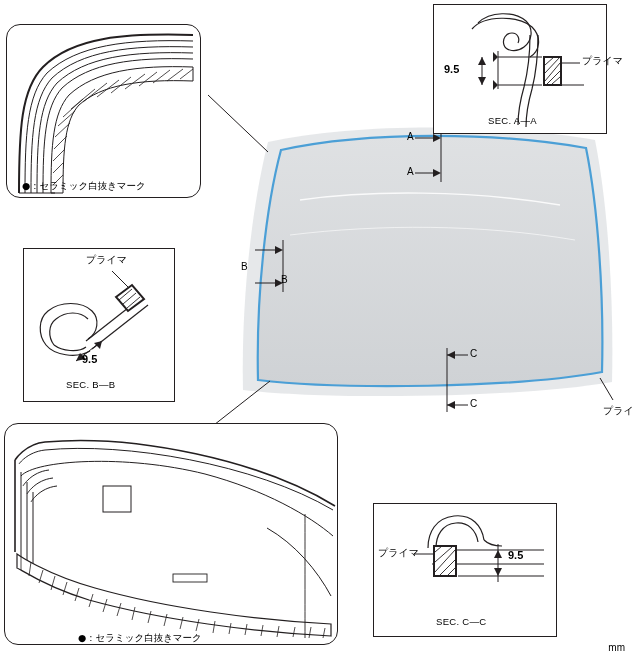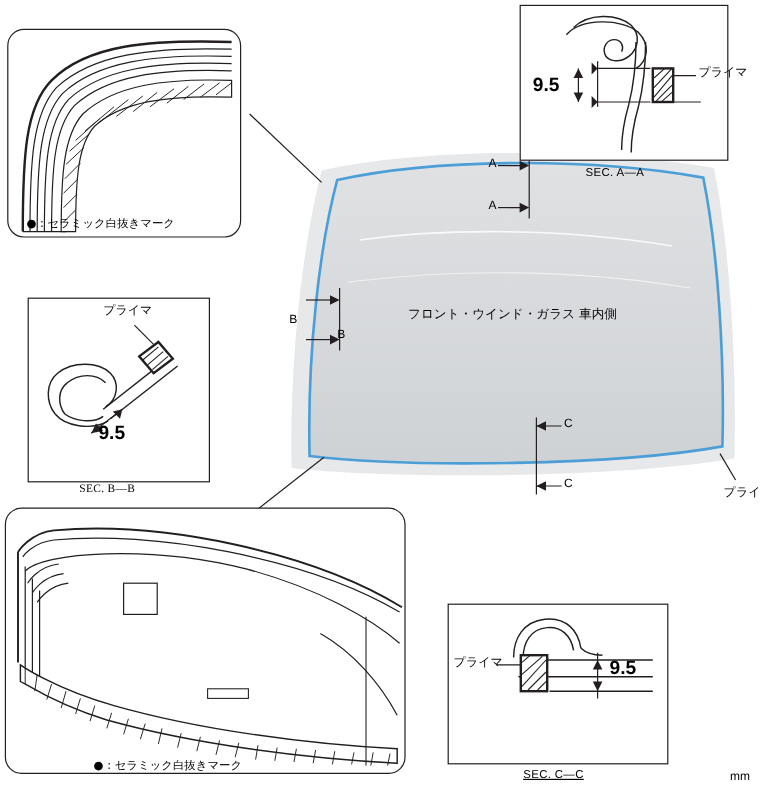--- a/index.html
+++ b/index.html
@@ -25,25 +25,24 @@
     line-height:12px;
     white-space:nowrap;
     color:#000;
   }
   .lbl.jp{font-family:Liberation Serif, serif;font-size:10px;}
   .sec{
     position:absolute;
     font-size:9.5px;
     letter-spacing:.3px;
     white-space:nowrap;
-    margin-top:24px;
   }
   .dim{
     position:absolute;
-    font-size:16px;
+    font-size:11px;
     font-weight:bold;
     white-space:nowrap;
   }
   .legend{
     position:absolute;
     font-size:9.5px;
     white-space:nowrap;
     font-family:"DejaVu Sans", sans-serif;
   }
   .mm{
@@ -103,21 +102,20 @@
     <polygon points="447,405 455,401 455,409" fill="#231f20"></polygon>
 
     <line x1="600" y1="378" x2="613" y2="400" class="callout-line"></line>
 
     <line x1="268" y1="152" x2="208" y2="95" class="callout-line"></line>
     <line x1="270" y1="381" x2="205" y2="432" class="callout-line"></line>
 
     <line x1="443" y1="132" x2="470" y2="120" class="callout-line" opacity="0"></line>
   </svg>
 
-  <div class="glass-label" style="left:340px;top:255px;">フロント・ウインド・ガラス 車内側</div>
 
   <div class="lbl" style="left:407px;top:131px;font-weight:normal;">A</div>
   <div class="lbl" style="left:407px;top:166px;">A</div>
   <div class="lbl" style="left:241px;top:261px;">B</div>
   <div class="lbl" style="left:281px;top:274px;">B</div>
   <div class="lbl" style="left:470px;top:348px;">C</div>
   <div class="lbl" style="left:470px;top:398px;">C</div>
   <div class="lbl jp" style="left:603px;top:405px;">プライマ</div>
 
   <div class="panel rounded" style="left:6px;top:24px;width:195px;height:174px;">
@@ -266,21 +264,21 @@
       </g>
 
       <line x1="104" y1="38" x2="88" y2="22" class="callout-line"></line>
 
       <line x1="52" y1="112" x2="78" y2="92" class="callout-line"></line>
       <polygon points="52,112 56,104 62,110" fill="#231f20"></polygon>
       <polygon points="78,92 70,94 76,100" fill="#231f20"></polygon>
     </svg>
     <div class="lbl jp" style="left:62px;top:5px;">プライマ</div>
     <div class="dim" style="left:58px;top:104px;">9.5</div>
-    <div class="sec" style="left:42px;top:130px;font-family:Liberation Serif, serif;">SEC. B—B</div>
+    <div class="sec" style="left:42px;top:130px;">SEC. B—B</div>
   </div>
 
   <div class="panel" style="left:373px;top:503px;width:184px;height:134px;">
     <svg width="182" height="132" viewBox="0 0 182 132">
 
       <path d="M54,44 C54,28 62,14 80,12 C98,10 108,22 110,36" fill="none" stroke="#231f20" stroke-width="1.2"></path>
       <path d="M62,44 C62,32 68,20 82,19 C94,18 102,26 104,38" fill="none" stroke="#231f20" stroke-width="1.2"></path>
       <path d="M110,36 C114,40 120,42 128,42" fill="none" stroke="#231f20" stroke-width="1.2"></path>
 
       <path d="M66,46 L170,46" fill="none" stroke="#231f20" stroke-width="1.2"></path>
@@ -298,18 +296,18 @@
 
       <line x1="60" y1="50" x2="40" y2="50" class="callout-line"></line>
 
       <line x1="124" y1="40" x2="124" y2="78" class="callout-line"></line>
       <polygon points="124,46 120,54 128,54" fill="#231f20"></polygon>
       <polygon points="124,72 120,64 128,64" fill="#231f20"></polygon>
       <line x1="108" y1="46" x2="140" y2="46" class="callout-line" opacity="0"></line>
     </svg>
     <div class="lbl jp" style="left:4px;top:43px;">プライマ</div>
     <div class="dim" style="left:134px;top:45px;">9.5</div>
-    <div class="sec" style="left:62px;top:112px;text-decoration:underline;">SEC. C—C</div>
+    <div class="sec" style="left:62px;top:112px;">SEC. C—C</div>
   </div>
 
   <div class="mm">mm</div>
 
 </div>
 
 </body></html>

